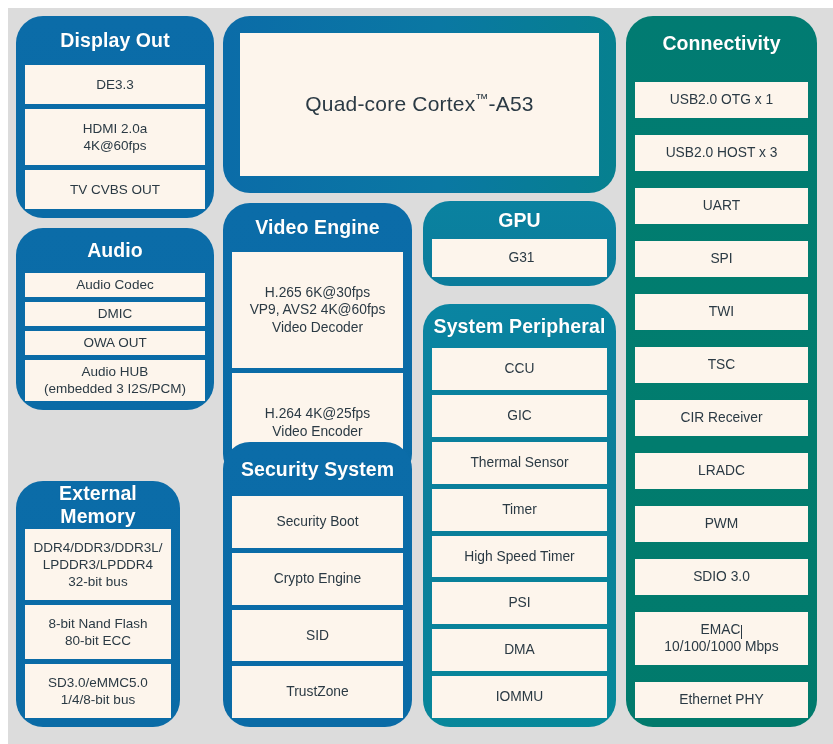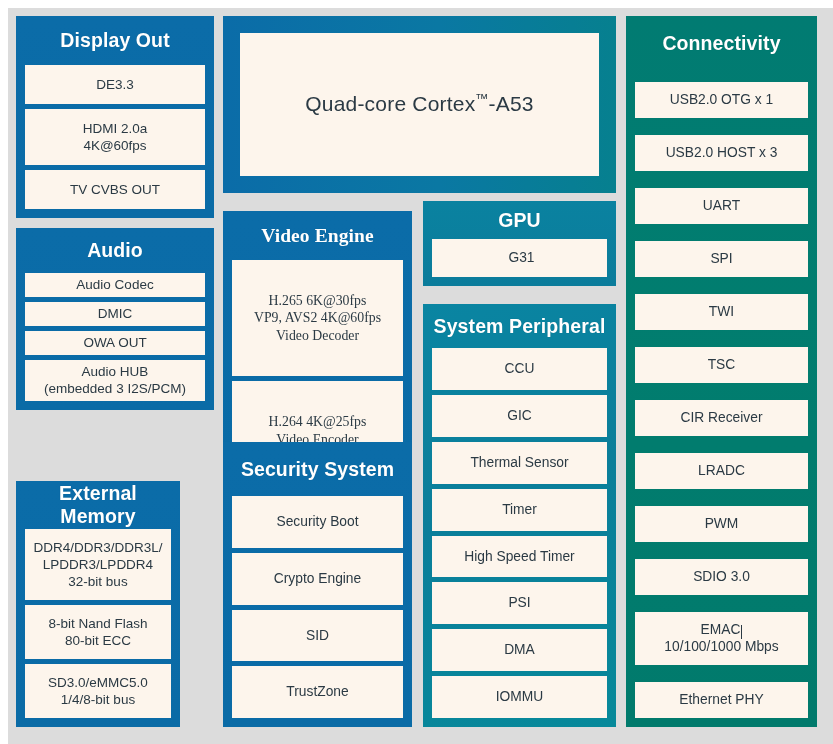--- a/index.html
+++ b/index.html
@@ -26,20 +26,21 @@
   #edge-top    { position:absolute; left:0;  top:0;  width:833px; height:8px; background:#ffffff; }
   #edge-left   { position:absolute; left:0;  top:0;  width:8px;   height:744px; background:#ffffff; }
 
   
   .panel {
     position: absolute;
     box-sizing: border-box;
     padding: 0 9px 9px 9px;
     display: flex;
     flex-direction: column;
+    border-radius: 27px;
   }
   .panel > .panel-title {
     color: #ffffff;
     font-weight: bold;
     text-align: center;
     letter-spacing: .1px;
     flex: 0 0 auto;
     display: flex;
     align-items: center;
     justify-content: center;
@@ -76,21 +77,21 @@
     box-sizing: border-box;
   }
   .cell .line { display: block; white-space: nowrap; }
 
   
   #panel-display   { left: 16px;  top: 16px;  width: 198px; height: 202px; }
   #panel-audio     { left: 16px;  top: 228px; width: 198px; height: 182px; }
   #panel-extmem    { left: 16px;  top: 481px; width: 164px; height: 246px; }
 
   #panel-cpu       { left: 223px; top: 16px;  width: 393px; height: 177px; }
-  #panel-video     { left: 223px; top: 211px; width: 189px; height: 278px; font-family: Liberation Serif, serif; }
+  #panel-video     { left: 223px; top: 203px; width: 189px; height: 278px; }
   #panel-security  { left: 223px; top: 442px; width: 189px; height: 285px; }
 
   #panel-gpu       { left: 423px; top: 201px; width: 193px; height: 85px; }
   #panel-sysper    { left: 423px; top: 304px; width: 193px; height: 423px; }
 
   #panel-connect   { left: 626px; top: 16px;  width: 191px; height: 711px; }
 
   
   #panel-display  .panel-title { height: 49px; font-size: 19.5px; }
   #panel-audio    .panel-title { height: 45px; font-size: 19.5px; }

